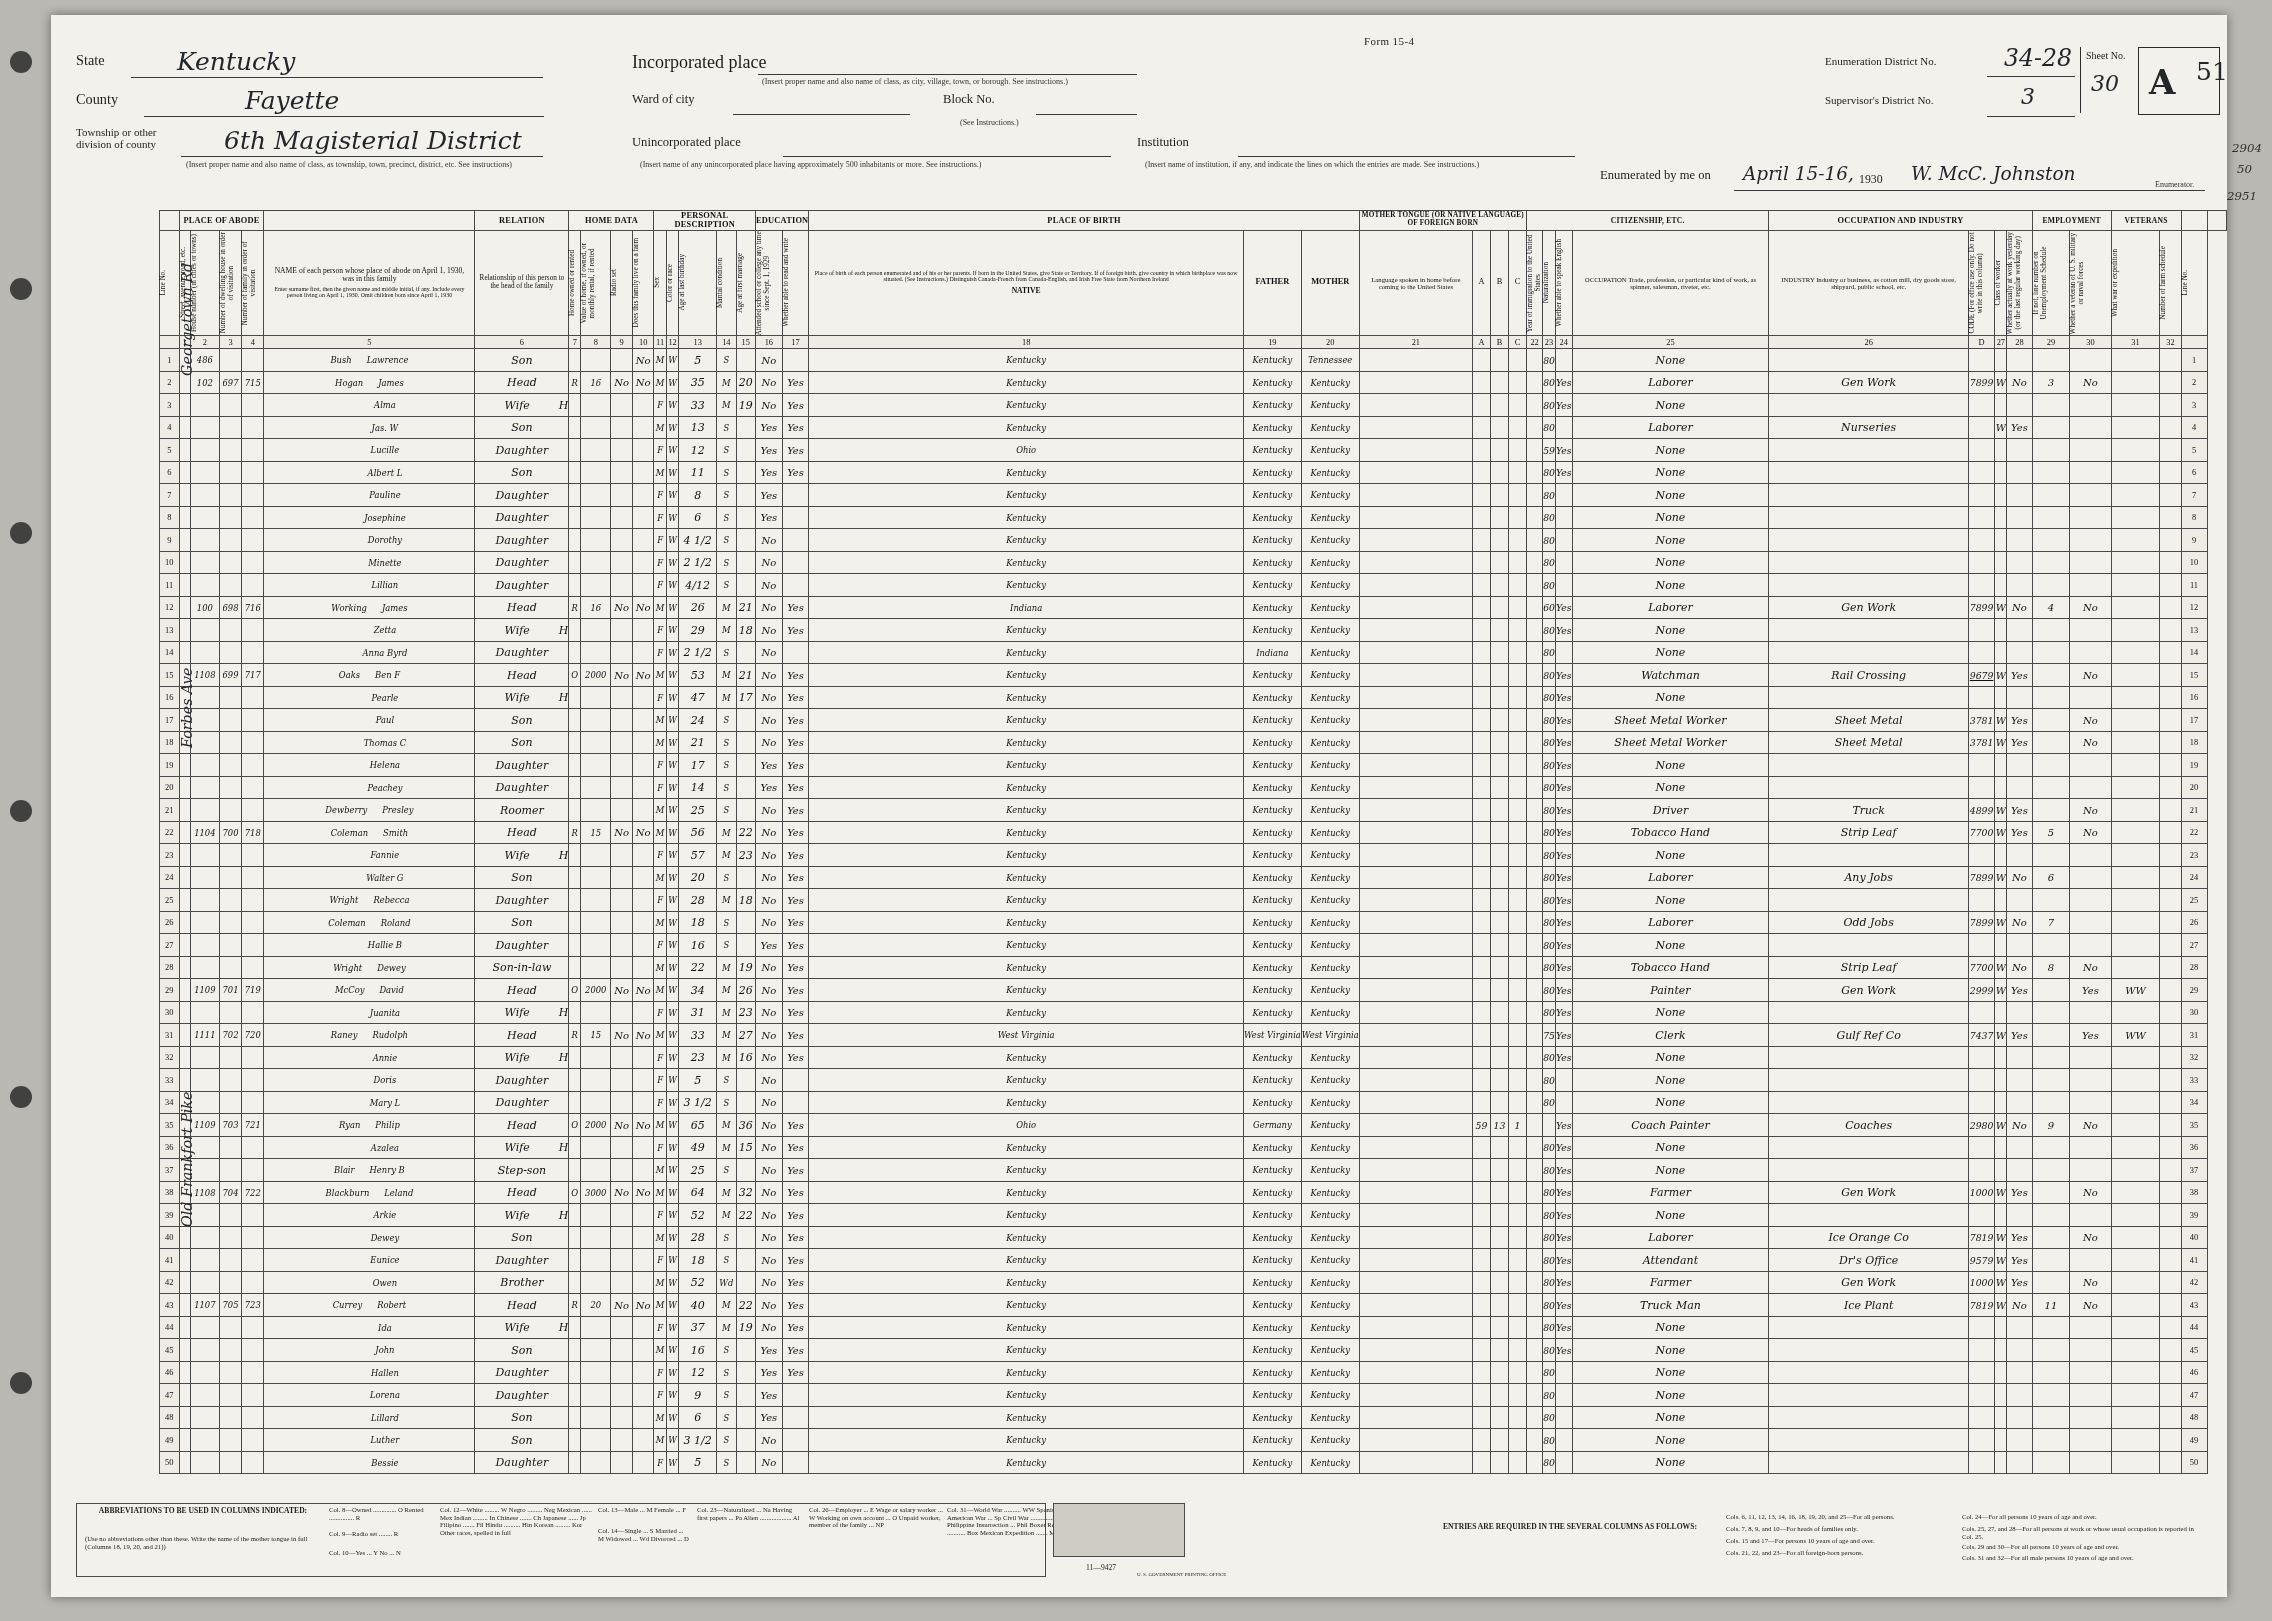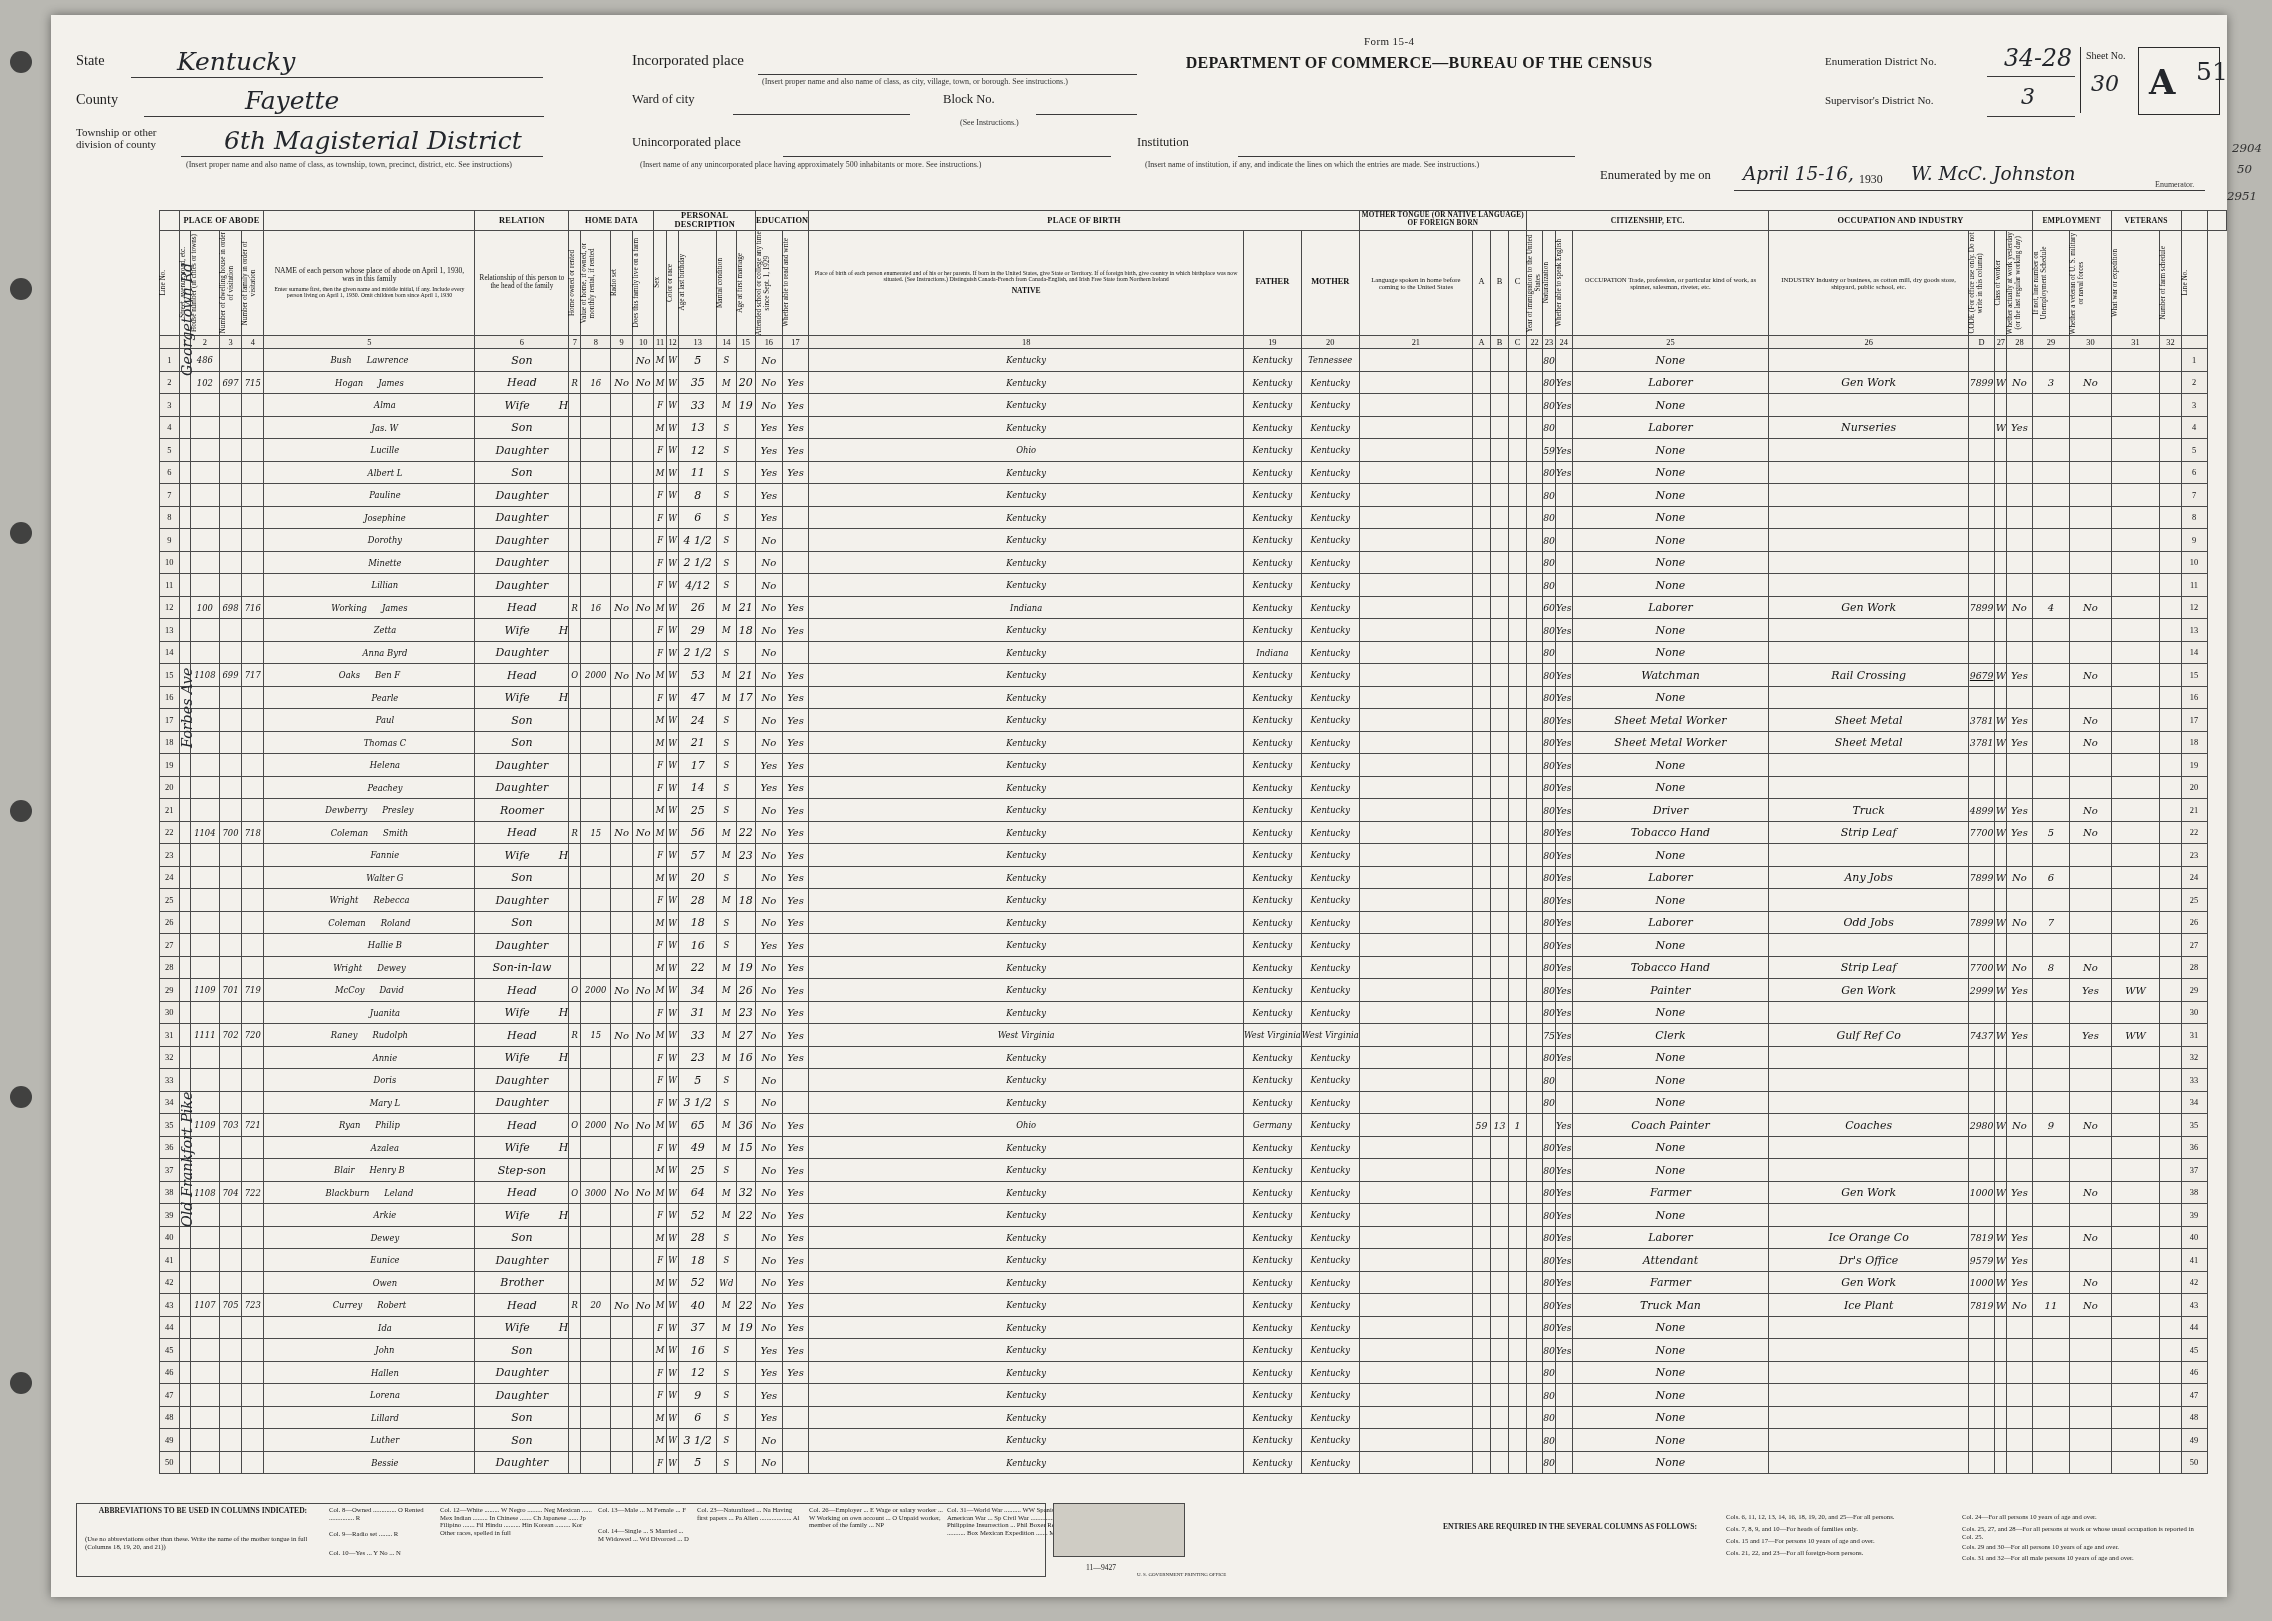--- a/index.html
+++ b/index.html
@@ -58,36 +58,35 @@
   <div class="punch" style="top:1372px"></div>
 
   <div class="marg" style="left:56px;top:30px;">30</div>
   <div class="marg" style="left:2232px;top:141px;font-size:11.8px;">2904</div>
   <div class="marg" style="left:2237px;top:162px;font-size:11.8px;">50</div>
   <div class="marg" style="left:2227px;top:189px;font-size:11.8px;">2951</div>
 
   <div id="sheet">
 
     <div class="formno ink">Form 15-4</div>
-    <div class="h1 ink">DEPARTMENT OF COMMERCE—BUREAU OF THE CENSUS</div>
 
     <div class="lbl ink" style="left:25px;top:37px;">State</div>
     <div class="rule" style="left:80px;top:62px;width:412px;"></div>
     <div class="hwline hw" style="left:126px;top:32px;">Kentucky</div>
 
     <div class="lbl ink" style="left:25px;top:76px;">County</div>
     <div class="rule" style="left:93px;top:101px;width:400px;"></div>
     <div class="hwline hw" style="left:194px;top:71px;">Fayette</div>
 
     <div class="lbl ink" style="left:25px;top:111px;width:101px;font-size:11px;line-height:1.1;"><span>Township or other division of county</span></div>
     <div class="rule" style="left:130px;top:141px;width:362px;"></div>
     <div class="hwline hw" style="left:173px;top:111px;">6th Magisterial District</div>
     <div class="tiny" style="left:135px;top:145px;width:362px;">(Insert proper name and also name of class, as township, town, precinct, district, etc.  See instructions)</div>
 
-    <div class="lbl ink" style="left:581px;top:37px;font-size:15px;">Incorporated place</div>
+    <div class="lbl ink" style="left:581px;top:37px;font-size:18px;">Incorporated place</div>
     <div class="rule" style="left:707px;top:59px;width:379px;"></div>
     <div class="tiny" style="left:711px;top:62px;width:379px;">(Insert proper name and also name of class, as city, village, town, or borough.  See instructions.)</div>
 
     <div class="lbl ink" style="left:581px;top:77px;font-size:12.6px;">Ward of city</div>
     <div class="rule" style="left:682px;top:99px;width:177px;"></div>
     <div class="lbl ink" style="left:892px;top:77px;font-size:12.6px;">Block No.</div>
     <div class="rule" style="left:985px;top:99px;width:101px;"></div>
     <div class="tiny" style="left:909px;top:103px;">(See Instructions.)</div>
 
     <div class="lbl ink" style="left:581px;top:120px;font-size:12.6px;">Unincorporated place</div>

